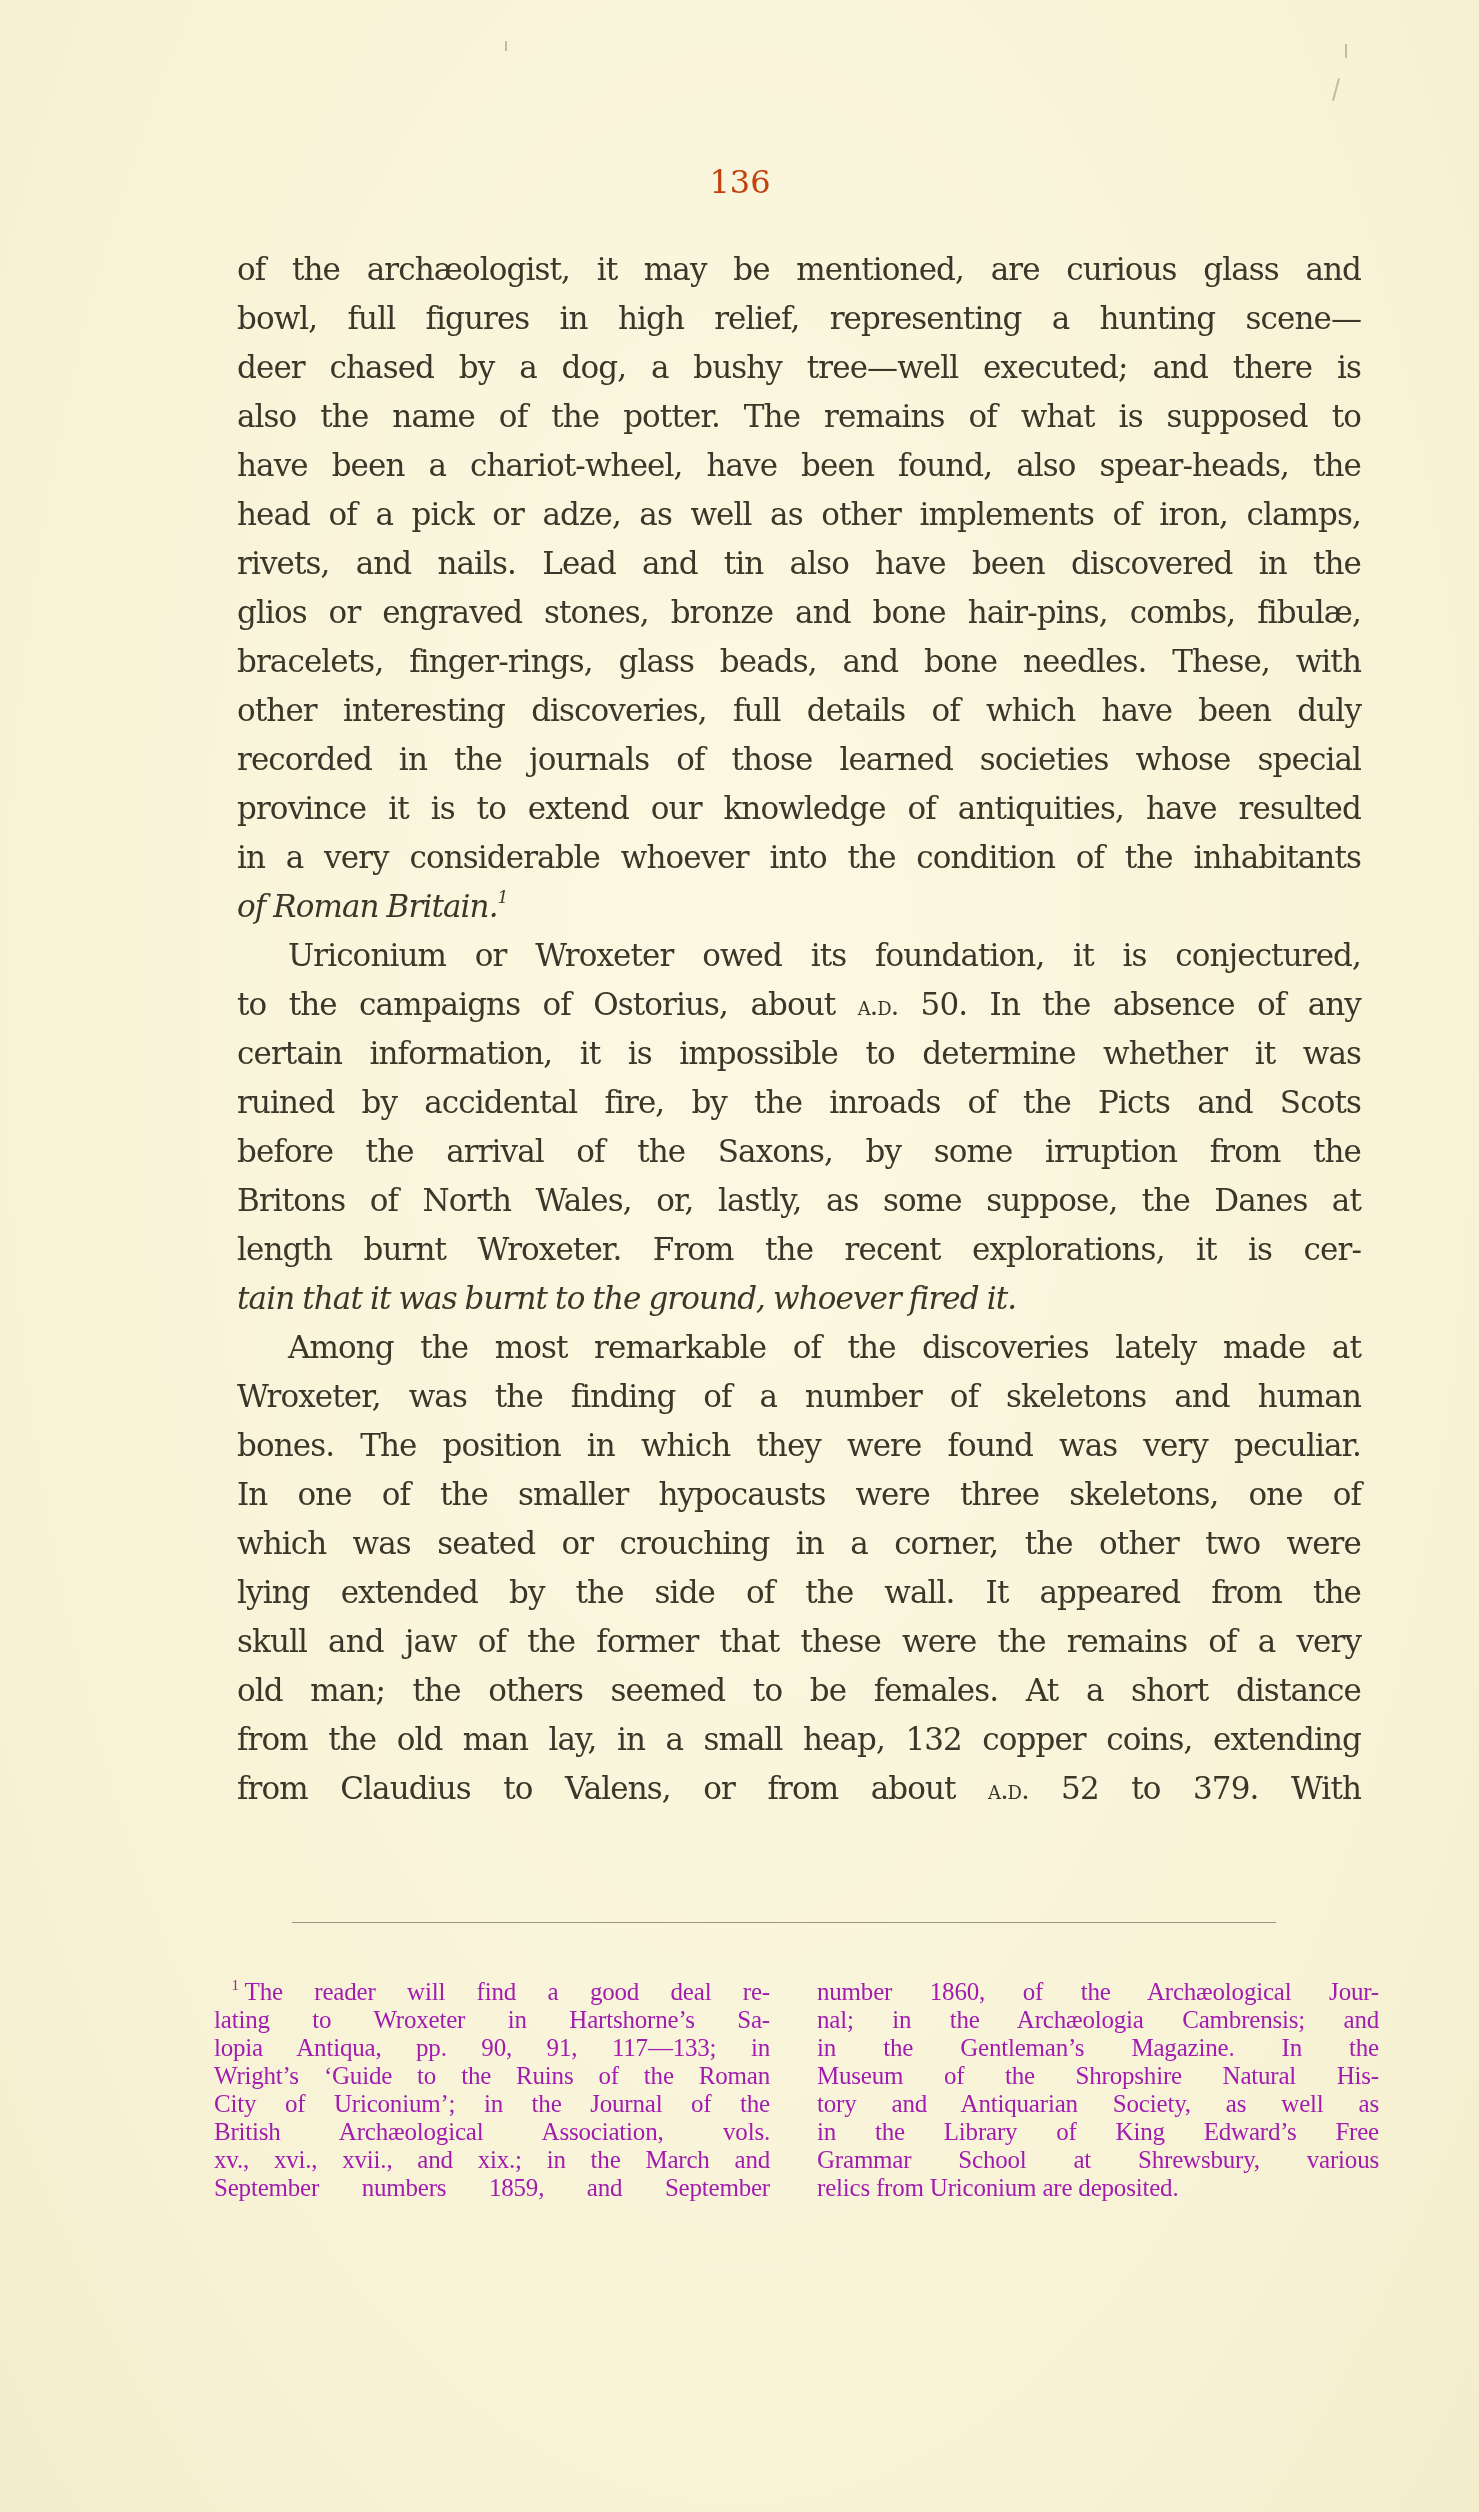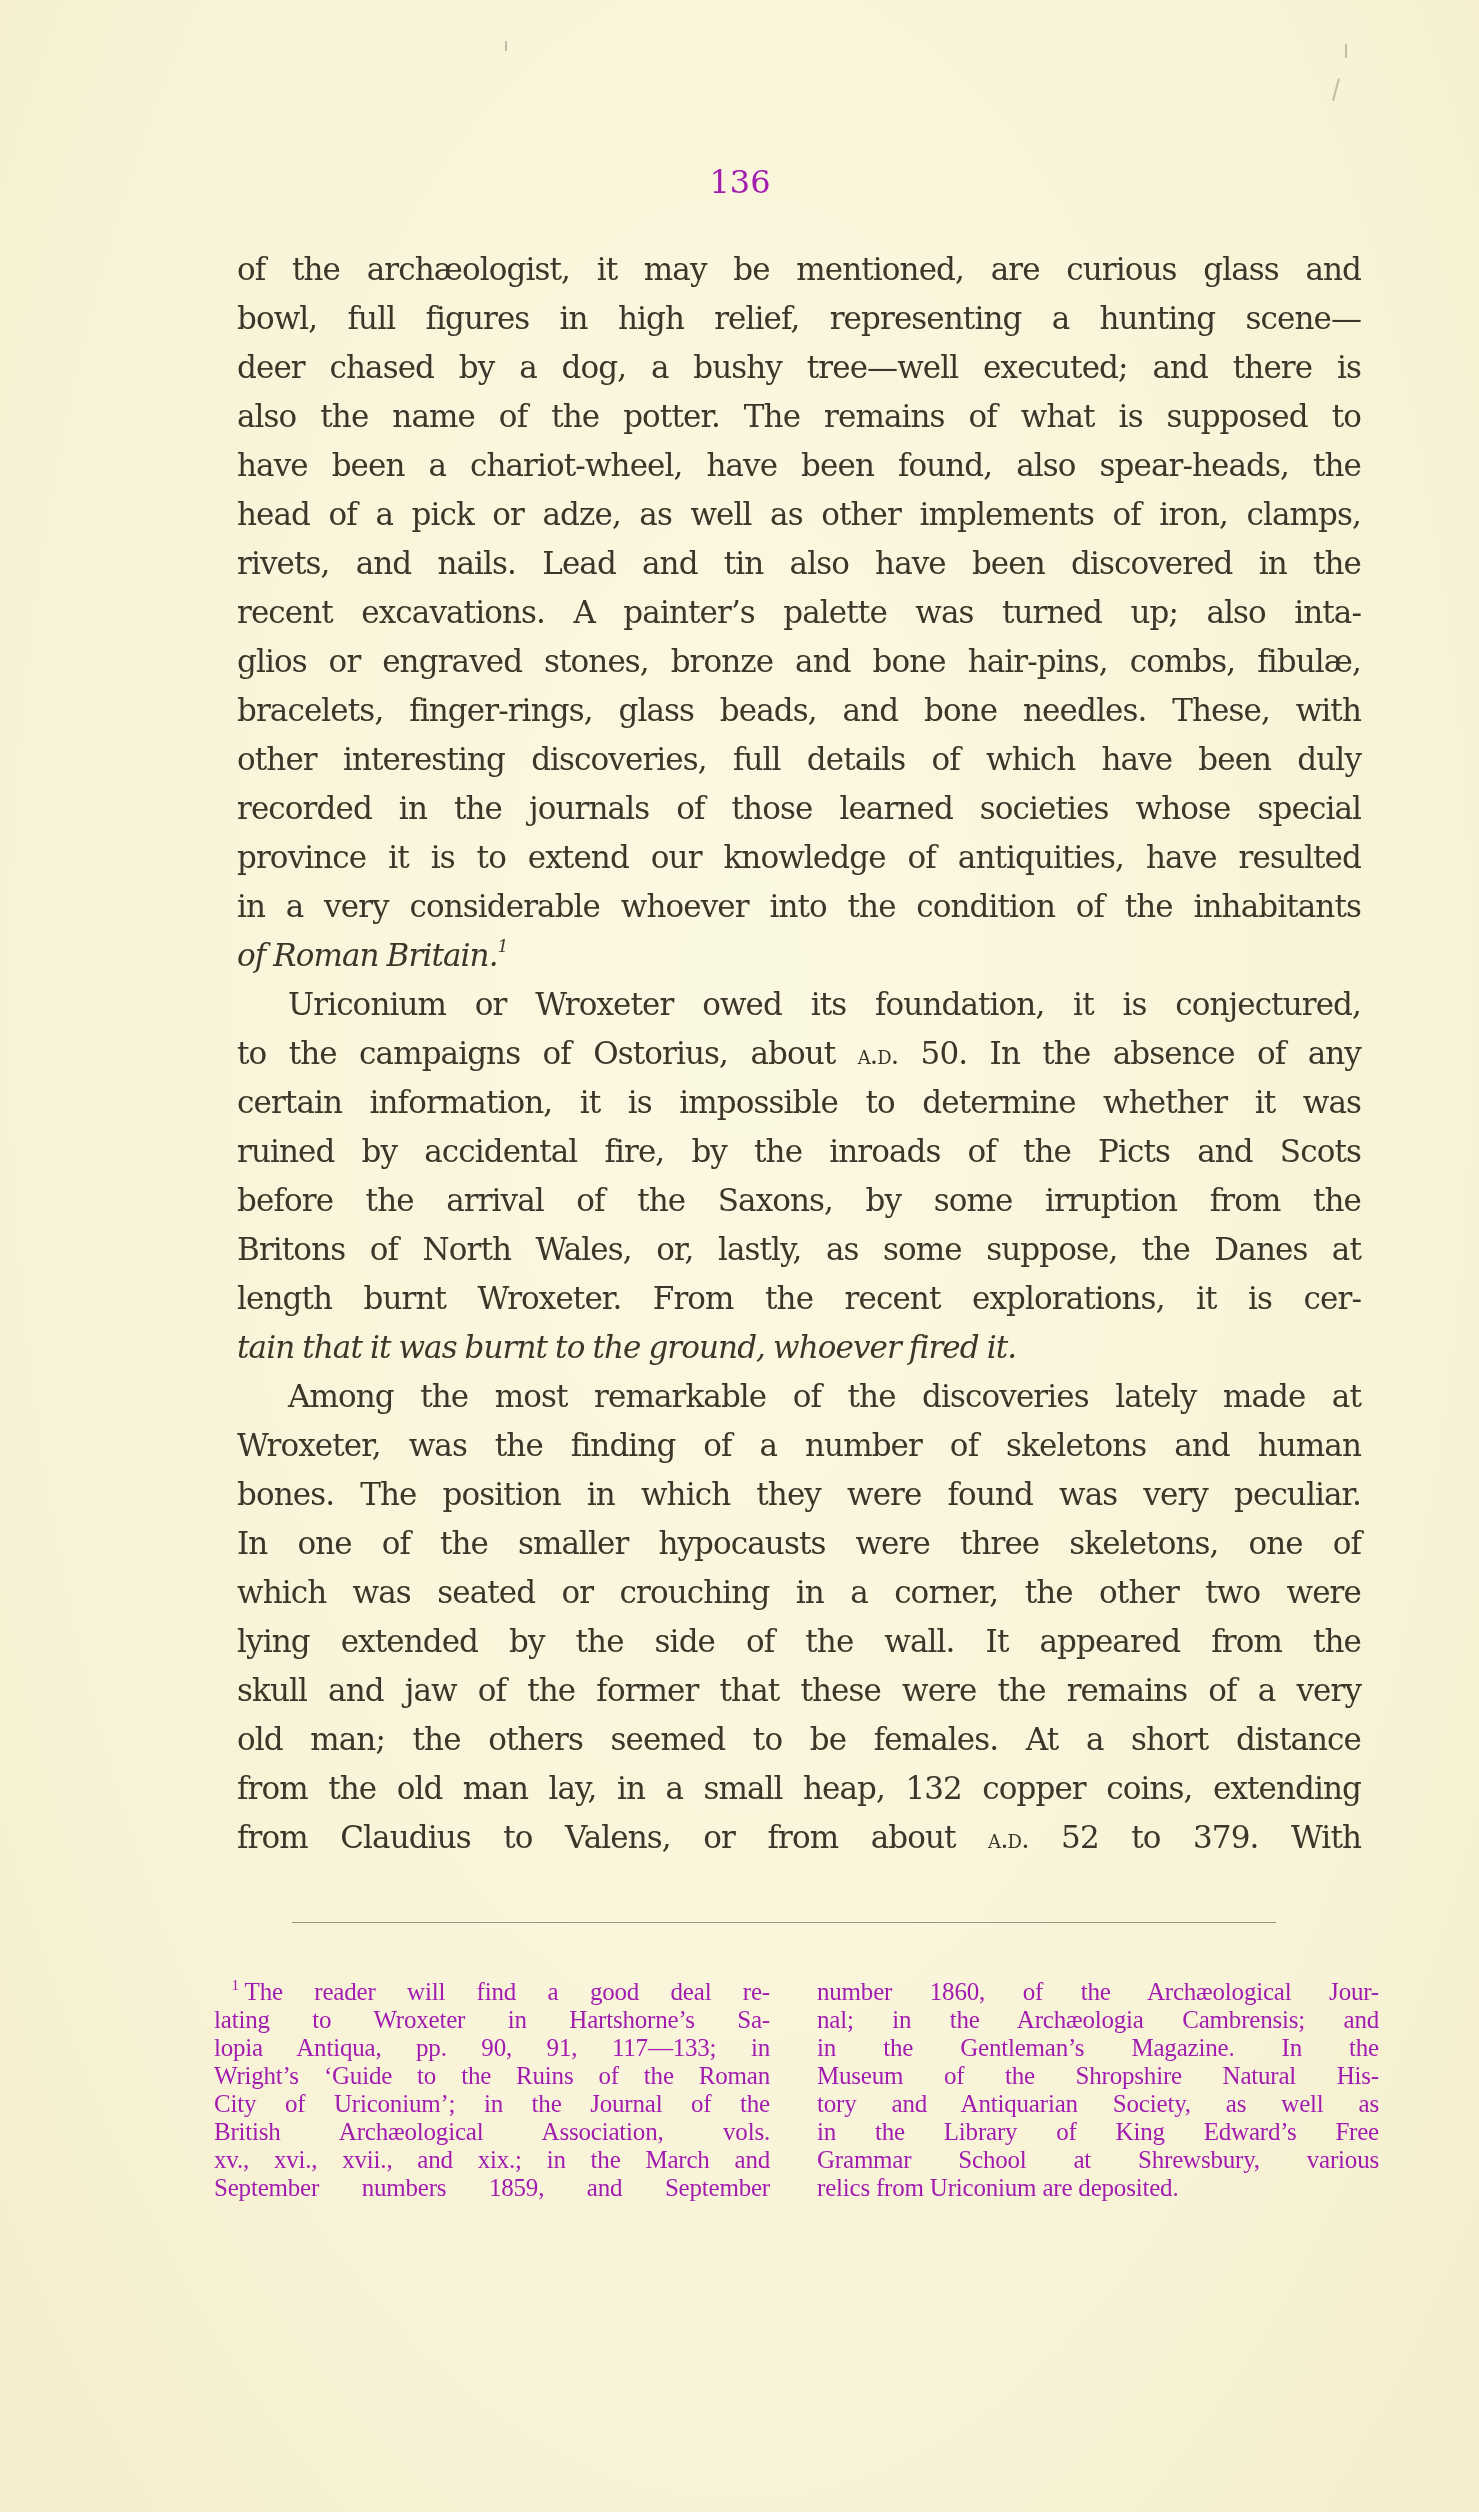--- a/index.html
+++ b/index.html
@@ -22,21 +22,21 @@
       height: 2512px;
     }
     .page-number {
       position: absolute;
       left: 0;
       width: 1480px;
       top: 163px;
       text-align: center;
       font-family: "DejaVu Serif", serif;
       font-size: 32px;
-      color: #a21caf;
+      color: #c2410c;
       letter-spacing: 0;
     }
     .body-text {
       position: absolute;
       left: 202px;
       top: 245px;
       width: 1159px;
       font-family: "DejaVu Serif", serif;
       font-size: 31px;
       line-height: 49px;
@@ -121,21 +121,20 @@
   <div class="page-number">136</div>
 
   <div class="body-text">
     <span class="line">of the archæologist, it may be mentioned, are curious glass and</span>
     <span class="line">bowl, full figures in high relief, representing a hunting scene—</span>
     <span class="line">deer chased by a dog, a bushy tree—well executed; and there is</span>
     <span class="line">also the name of the potter. The remains of what is supposed to</span>
     <span class="line">have been a chariot-wheel, have been found, also spear-heads, the</span>
     <span class="line">head of a pick or adze, as well as other implements of iron, clamps,</span>
     <span class="line">rivets, and nails. Lead and tin also have been discovered in the</span>
-    <span class="line">recent excavations. A painter’s palette was turned up; also inta-</span>
     <span class="line">glios or engraved stones, bronze and bone hair-pins, combs, fibulæ,</span>
     <span class="line">bracelets, finger-rings, glass beads, and bone needles. These, with</span>
     <span class="line">other interesting discoveries, full details of which have been duly</span>
     <span class="line">recorded in the journals of those learned societies whose special</span>
     <span class="line">province it is to extend our knowledge of antiquities, have resulted</span>
     <span class="line">in a very considerable whoever into the condition of the inhabitants</span>
     <span class="line last"><span>of Roman Britain.</span><sup class="fnref">1</sup></span>
 
     <span class="line indent">Uriconium or Wroxeter owed its foundation, it is conjectured,</span>
     <span class="line"><span>to the campaigns of Ostorius, about </span><span class="sc">a.d.</span><span> 50. In the absence of any</span></span>

